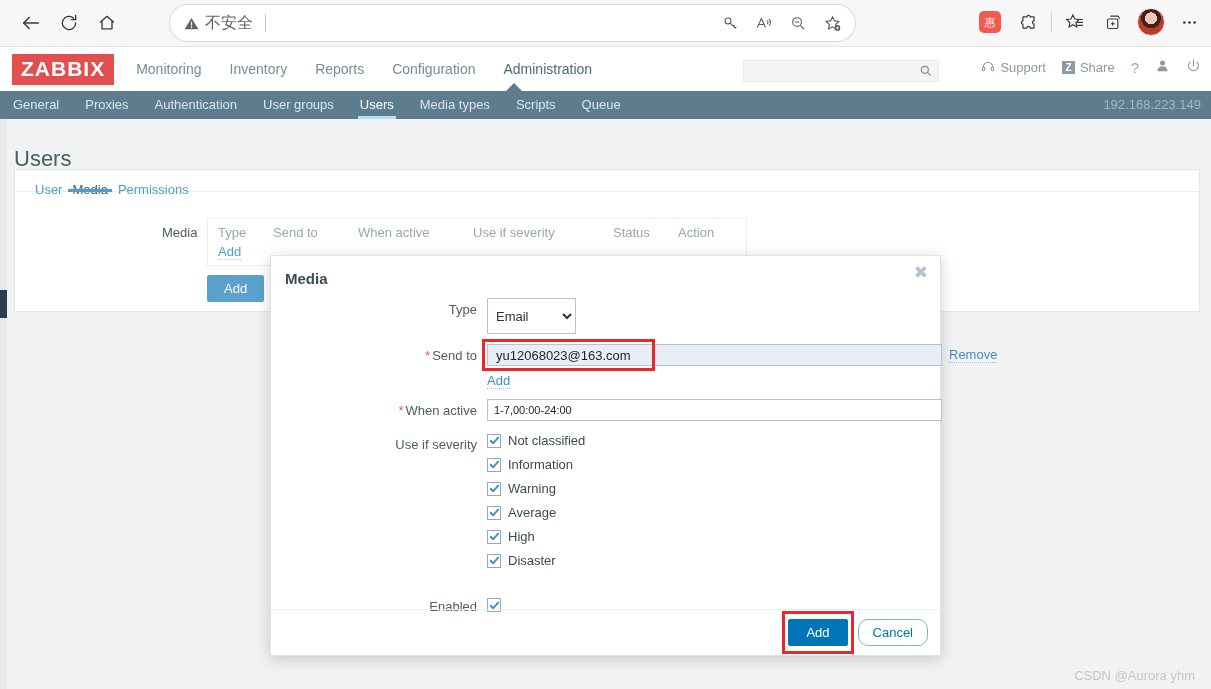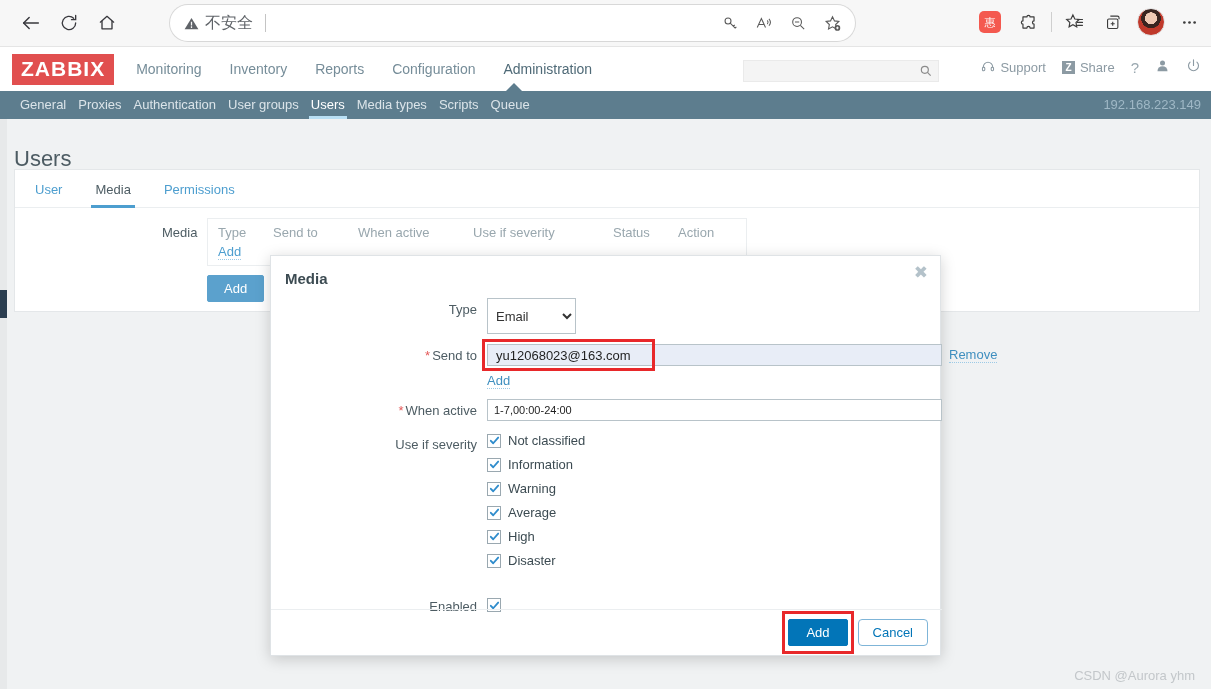--- a/index.html
+++ b/index.html
@@ -107,21 +107,21 @@
     background: #8c9aa3; color: #fff; font-size: 10px; font-weight: bold;
     width: 13px; height: 13px; display: flex; align-items: center; justify-content: center;
   }
 
   
   #sub-nav {
     position: absolute; left: 0; top: 91px; width: 1211px; height: 28px;
     background: #5d7d8e;
     display: flex; align-items: center;
   }
-  #sub-nav-items { display: flex; margin-left: 18px; gap: 8px; }
+  #sub-nav-items { display: flex; margin-left: 11px; gap: 22px; }
   .sub-nav-item {
     font-size: 13px; color: #dbe4e9; position: relative;
     padding: 5px 2px 6px 2px;
   }
   .sub-nav-item.active { color: #ffffff; }
   .sub-nav-item.active::after {
     content: ""; position: absolute; left: 0; right: 0; bottom: -1px;
     height: 3px; background: #b9e0f5;
   }
   #server-ip {
@@ -145,24 +145,24 @@
     position: absolute; left: 14px; top: 131px;
     font-size: 22px; color: #4d5c63; font-weight: normal;
   }
   #content-card {
     position: absolute; left: 14px; top: 169px;
     width: 1186px; height: 143px;
     background: #ffffff;
     border: 1px solid #e4e7e9;
   }
   #tabs {
-    display: flex; gap: 33px;
+    display: flex; gap: 10px;
     padding: 12px 20px 0 20px;
     border-bottom: 1px solid #ebeef0;
-    height: 38px;
+    height: 22px;
   }
   .tab-item {
     font-size: 13px; color: #4d9ecf; padding-bottom: 8px; position: relative;
   }
   .tab-item.active { color: #4d5c63; }
   .tab-item.active::after {
     content: ""; position: absolute; left: -4px; right: -4px; bottom: -1px;
     height: 3px; background: #4d9ecf;
   }
 
@@ -295,21 +295,21 @@
     background: #0275b8; color: #ffffff;
     border: 1px solid #0275b8; border-radius: 2px;
     font-size: 13px; padding: 5px 17px;
   }
   #modal-add-highlight {
     position: absolute; left: -6px; top: -8px; right: -6px; bottom: -8px;
     border: 3px solid #e8282a; pointer-events: none;
   }
   #modal-cancel-button {
     background: #ffffff; color: #0275b8;
-    border: 1px solid #7fb5d8; border-radius: 4px;
+    border: 1px solid #7fb5d8; border-radius: 10px;
     font-size: 13px; padding: 5px 14px;
   }
 
   #watermark {
     position: absolute; right: 16px; bottom: 6px;
     font-size: 13px; color: #c3c7ca; text-align: center;
   }
 </style>
 </head>
 <body>

